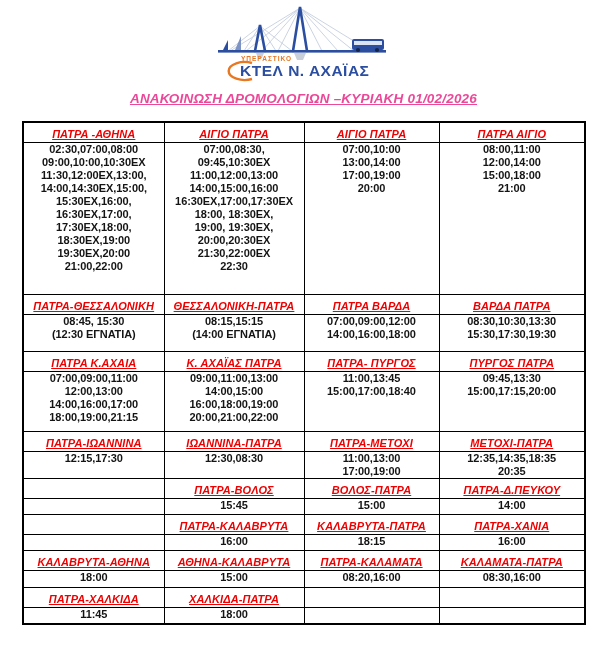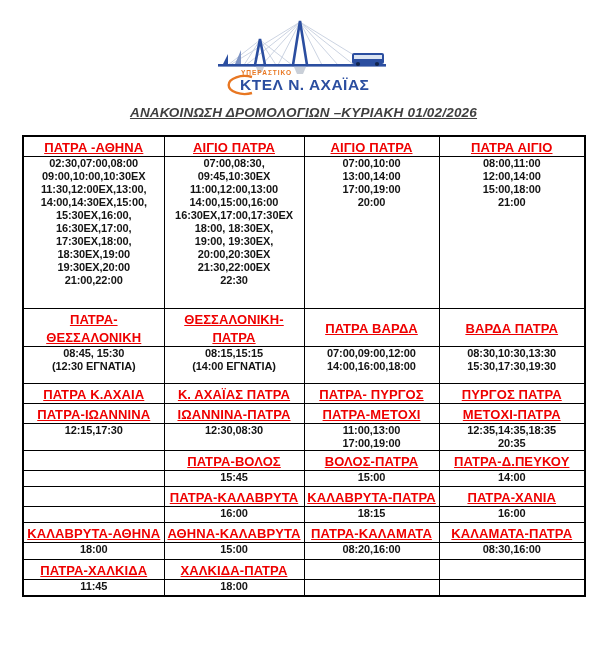--- a/index.html
+++ b/index.html
@@ -1,39 +1,39 @@
 <!DOCTYPE html>
 <html lang="el"><head>
 <meta charset="utf-8">
 <style>
   html,body{margin:0;padding:0;}
   body{
     width:607px;height:656px;background:#ffffff;overflow:hidden;
     font-family:"Liberation Sans",sans-serif;font-weight:bold;color:#161616;
   }
   
-  .logo-wrap{display:flex;justify-content:center;margin:0;padding-top:14px;}
+  .logo-wrap{display:flex;justify-content:center;margin:0;}
   .logo-svg{display:block;}
   
   .title{
     text-align:center;margin-top:9px;
     font-size:13.5px;font-weight:bold;font-style:italic;
-    text-decoration:underline;letter-spacing:.2px;color:#404040;
+    text-decoration:underline;letter-spacing:.2px;color:#ec4899;
   }
   
   table.schedule{
     border-collapse:collapse;table-layout:fixed;
     margin:15px 0 0 22px;border:2px solid #000;
   }
   table.schedule td{
     border:1px solid #000;text-align:center;padding:0;overflow:hidden;
   }
   tr.hr td{height:17px;vertical-align:middle;padding-top:1px;}
   .route{
-    color:#ee0000;font-size:13px;font-weight:bold;
+    color:#ee0000;font-size:11px;font-style:italic;font-weight:bold;
     text-decoration:underline;letter-spacing:.1px;
   }
   td.times{
     font-size:11px;line-height:13px;letter-spacing:-.1px;
     vertical-align:top;white-space:pre-line;color:#141414;padding-top:1px;
   }
 </style>
 </head>
 <body>
 
@@ -150,20 +150,34 @@
     <td class="times">08:30,10:30,13:30
 15:30,17:30,19:30</td>
   </tr>
 
   <tr class="hr" style="height:18px">
     <td><span class="route">ΠΑΤΡΑ Κ.ΑΧΑΙΑ</span></td>
     <td><span class="route">Κ. ΑΧΑΪΑΣ ΠΑΤΡΑ</span></td>
     <td><span class="route">ΠΑΤΡΑ- ΠΥΡΓΟΣ</span></td>
     <td><span class="route">ΠΥΡΓΟΣ ΠΑΤΡΑ</span></td>
   </tr>
+  <tr style="height:60px">
+    <td class="times">07:00,09:00,11:00
+12:00,13:00
+14:00,16:00,17:00
+18:00,19:00,21:15</td>
+    <td class="times">09:00,11:00,13:00
+14:00,15:00
+16:00,18:00,19:00
+20:00,21:00,22:00</td>
+    <td class="times">11:00,13:45
+15:00,17:00,18:40</td>
+    <td class="times">09:45,13:30
+15:00,17:15,20:00</td>
+  </tr>
 
   <tr class="hr" style="height:17px">
     <td><span class="route">ΠΑΤΡΑ-ΙΩΑΝΝΙΝΑ</span></td>
     <td><span class="route">ΙΩΑΝΝΙΝΑ-ΠΑΤΡΑ</span></td>
     <td><span class="route">ΠΑΤΡΑ-ΜΕΤΟΧΙ</span></td>
     <td><span class="route">ΜΕΤΟΧΙ-ΠΑΤΡΑ</span></td>
   </tr>
   <tr style="height:14px">
     <td class="times">12:15,17:30</td>
     <td class="times">12:30,08:30</td>

